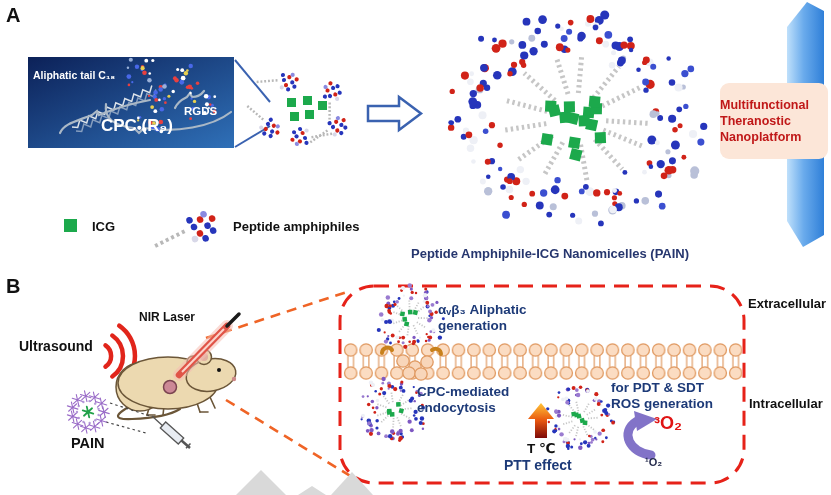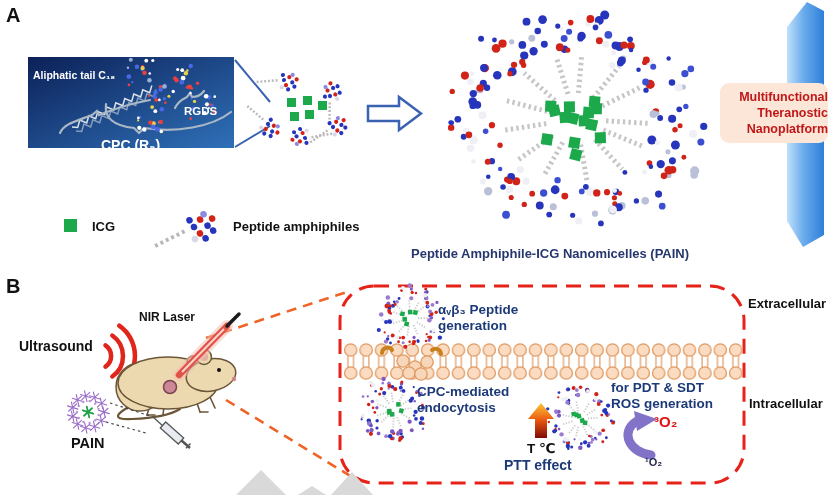--- a/index.html
+++ b/index.html
@@ -5,23 +5,23 @@
   html,body{margin:0;padding:0;background:#fff;}
   #canvas{position:relative;width:831px;height:495px;background:#fff;overflow:hidden;
           font-family:"Liberation Sans","DejaVu Sans",sans-serif;}
   #art{position:absolute;left:0;top:0;z-index:1;}
   .lbl{position:absolute;z-index:2;font-weight:bold;color:#111;white-space:nowrap;
        font-family:"Liberation Sans","DejaVu Sans",sans-serif;}
   .f20{font-size:20px;}
   .white{color:#fff;}
   .navy{color:#1d3a78;}
   .center{text-align:left;white-space:normal;line-height:1.2;}
-  #platform-box{position:absolute;z-index:2;left:720px;top:83px;width:108px;height:60px;
+  #platform-box{position:absolute;z-index:2;left:720px;top:83px;width:108px;height:76px;
        background:#fce6d8;border-radius:9px;display:flex;flex-direction:column;
-       justify-content:center;align-items:flex-end;}
+       justify-content:center;align-items:flex-start;}
   #platform-box div{font-weight:bold;font-size:12.5px;color:#c01818;line-height:1.3;}
 </style>
 </head>
 <body>
 
 <div id="canvas">
 
 <svg id="art" width="831" height="495" viewBox="0 0 831 495">
   <defs>
     <linearGradient id="boxGrad" x1="0" y1="0" x2="1" y2="1">
@@ -842,21 +842,21 @@
   <g fill="#d9d9d9">
     <polygon points="236,495 261,470 286,495"></polygon>
     <polygon points="298,495 312,486 326,495"></polygon>
     <polygon points="331,495 352,472 373,495"></polygon>
   </g>
 </svg>
 
 <div class="lbl f20" style="left:6px;top:4px">A</div>
 
 <div class="lbl white" style="left:33px;top:69px;font-size:10.5px">Aliphatic tail C₁₈</div>
-<div class="lbl white" style="left:101px;top:137px;font-size:14px">CPC (R₉)</div>
+<div class="lbl white" style="left:101px;top:116px;font-size:17px">CPC (R₉)</div>
 <div class="lbl white" style="left:184px;top:105px;font-size:11.5px">RGDS</div>
 
 <div id="platform-box">
   <div>Multifunctional</div>
   <div>Theranostic</div>
   <div>Nanoplatform</div>
 </div>
 
 <div class="lbl" style="left:92px;top:219px;font-size:13px">ICG</div>
 <div class="lbl" style="left:233px;top:219px;font-size:13px">Peptide amphiphiles</div>
@@ -864,29 +864,29 @@
 <div class="lbl center" style="left:411px;top:246px;width:340px;font-size:13px;color:#26366e">Peptide Amphiphile-ICG Nanomicelles (PAIN)</div>
 
 <div class="lbl f20" style="left:6px;top:275px">B</div>
 <div class="lbl" style="left:139px;top:310px;font-size:12px">NIR Laser</div>
 <div class="lbl" style="left:19px;top:338px;font-size:14px">Ultrasound</div>
 <div class="lbl" style="left:71px;top:435px;font-size:14.5px">PAIN</div>
 <div class="lbl" style="left:748px;top:296px;font-size:13px">Extracellular</div>
 <div class="lbl" style="left:749px;top:396px;font-size:13px">Intracellular</div>
 
 <div class="lbl navy center" style="left:438px;top:302px;width:134px;font-size:13.5px">
-  <div>αᵥβ₃ Peptide</div>
+  <div>αᵥβ₃ Aliphatic</div>
   <div>generation</div>
 </div>
 <div class="lbl navy center" style="left:417px;top:384px;width:118px;font-size:13.5px">
   <div>CPC-mediated</div>
   <div>endocytosis</div>
 </div>
 <div class="lbl navy center" style="left:611px;top:380px;width:130px;font-size:13.5px">
   <div>for PDT &amp; SDT</div>
   <div>ROS generation</div>
 </div>
 <div class="lbl" style="left:527px;top:440px;font-size:13.5px">T ℃</div>
 <div class="lbl navy center" style="left:504px;top:457px;width:96px;font-size:14px">PTT effect</div>
-<div class="lbl" style="left:654px;top:413px;font-size:15px;color:#e01414">³O₂</div>
+<div class="lbl" style="left:654px;top:413px;font-size:18px;color:#e01414">³O₂</div>
 <div class="lbl" style="left:645px;top:456px;font-size:11px;color:#262c4e">¹O₂</div>
 
 </div>
 
 </body></html>

